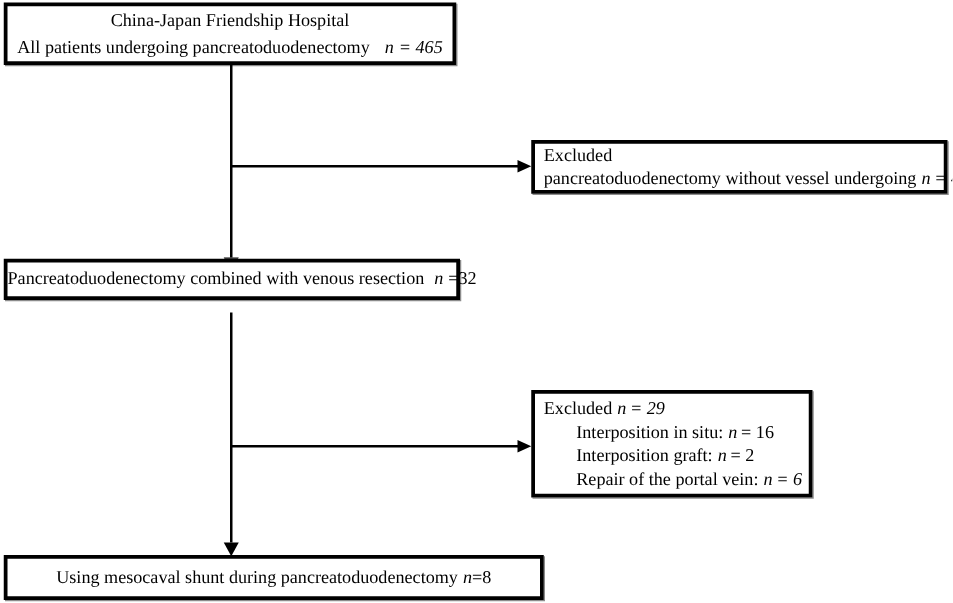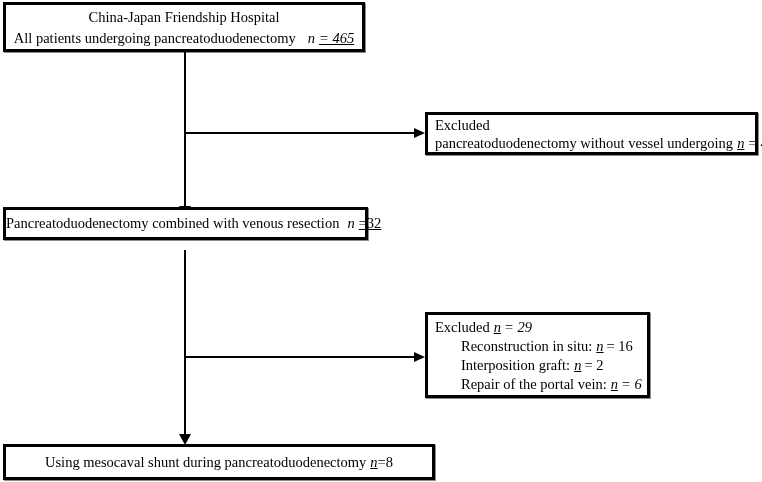--- a/index.html
+++ b/index.html
@@ -22,21 +22,21 @@
     box-sizing: border-box;
     border: 3px solid #000000;
     background: #ffffff;
     box-shadow: 1px 1px 0 rgba(0,0,0,0.45);
   }
   .txt-center { text-align: center; }
   .bl { white-space: nowrap; }
   .it { font-style: italic; }
   .rm { font-style: normal; }
   .g3 { margin-left: 3px; }
-  .g4 { margin-left: 4px; text-decoration: underline; }
+  .g4 { margin-left: 4px; }
   .g8 { margin-left: 8px; }
   .g12 { margin-left: 12px; }
   .vline, .hline {
     position: absolute;
     background: #000000;
   }
   .arrow-right {
     position: absolute;
     width: 0; height: 0;
     border-top: 5px solid transparent;
@@ -111,21 +111,21 @@
   <div class="arrow-down" id="adown2"></div>
 
   <div class="hline" id="hline2"></div>
   <div class="arrow-right" id="aright2"></div>
 
   <div class="fbox" id="box-excl2">
     <div class="bl">
       <span>Excluded</span><span class="it g4">n</span><span class="it g3">= 29</span>
     </div>
     <div class="bl indent">
-      <span>Reconstruction in situ:</span><span class="it g4">n</span><span class="rm g3">= 16</span>
+      <span>Interposition in situ:</span><span class="it g4">n</span><span class="rm g3">= 16</span>
     </div>
     <div class="bl indent">
       <span>Interposition graft:</span><span class="it g4">n</span><span class="rm g3">= 2</span>
     </div>
     <div class="bl indent">
       <span>Repair of the portal vein:</span><span class="it g4">n</span><span class="it g3">= 6</span>
     </div>
   </div>
 
   <div class="fbox txt-center" id="box-bottom">

